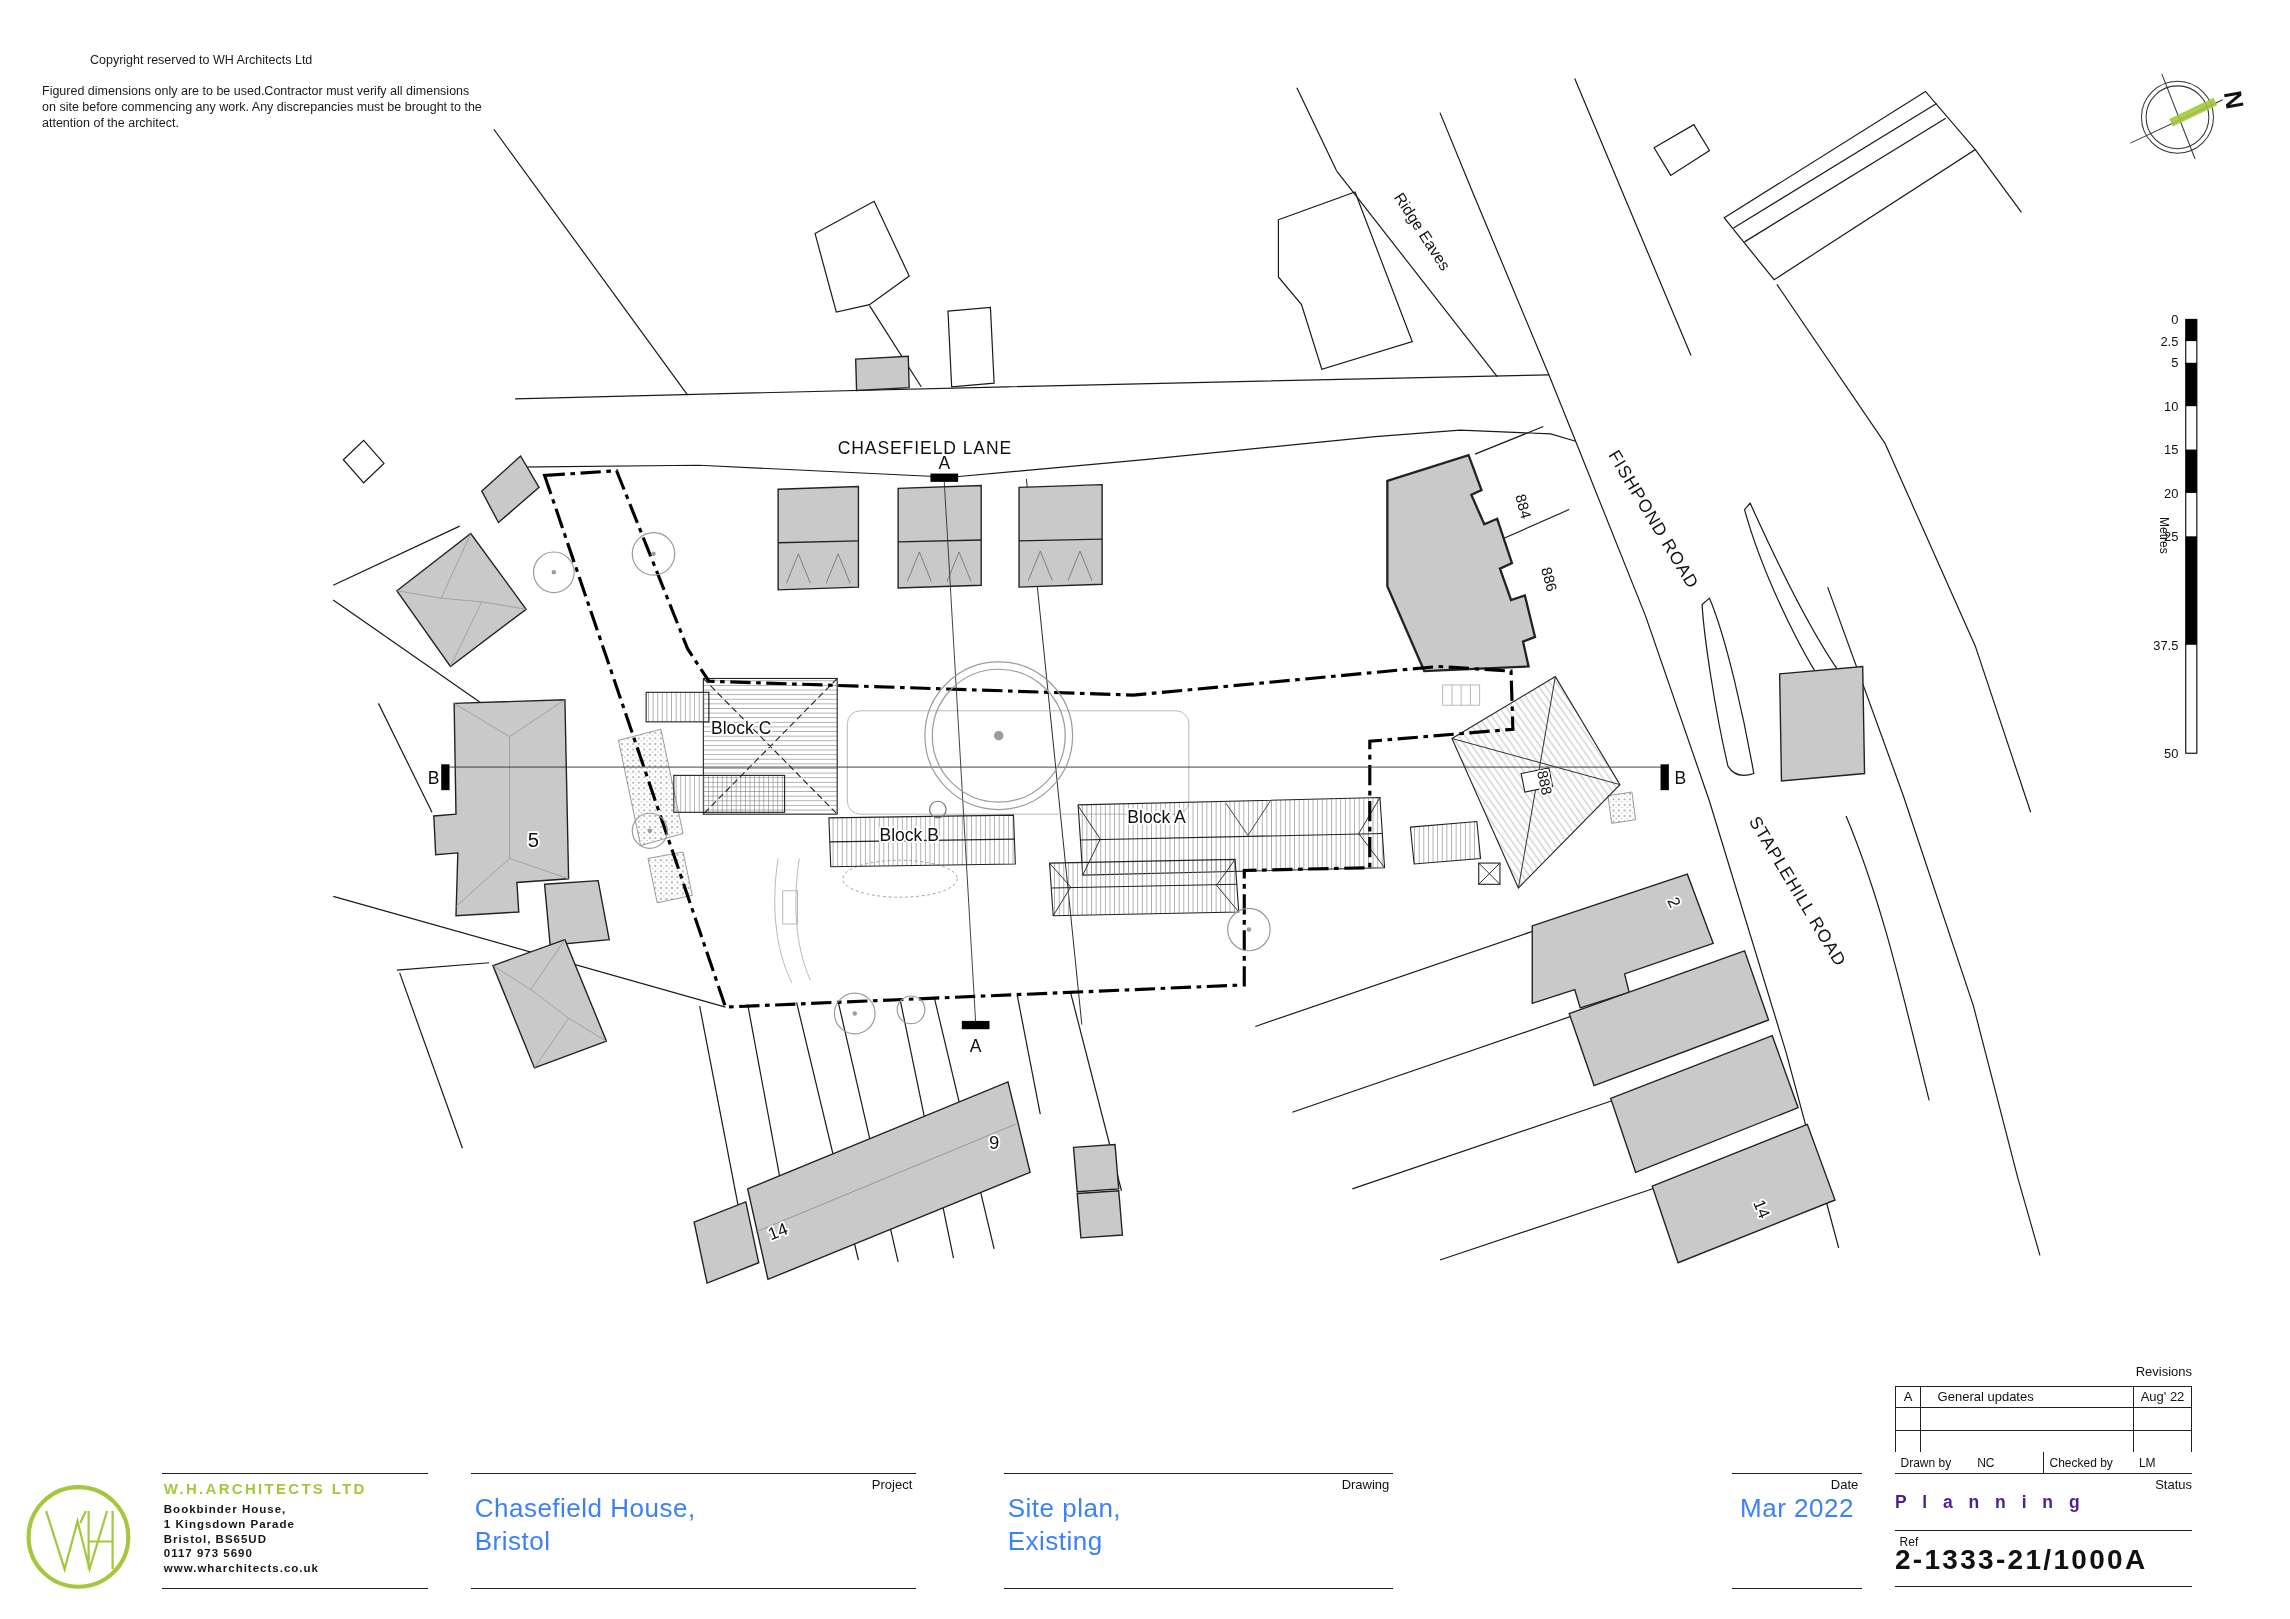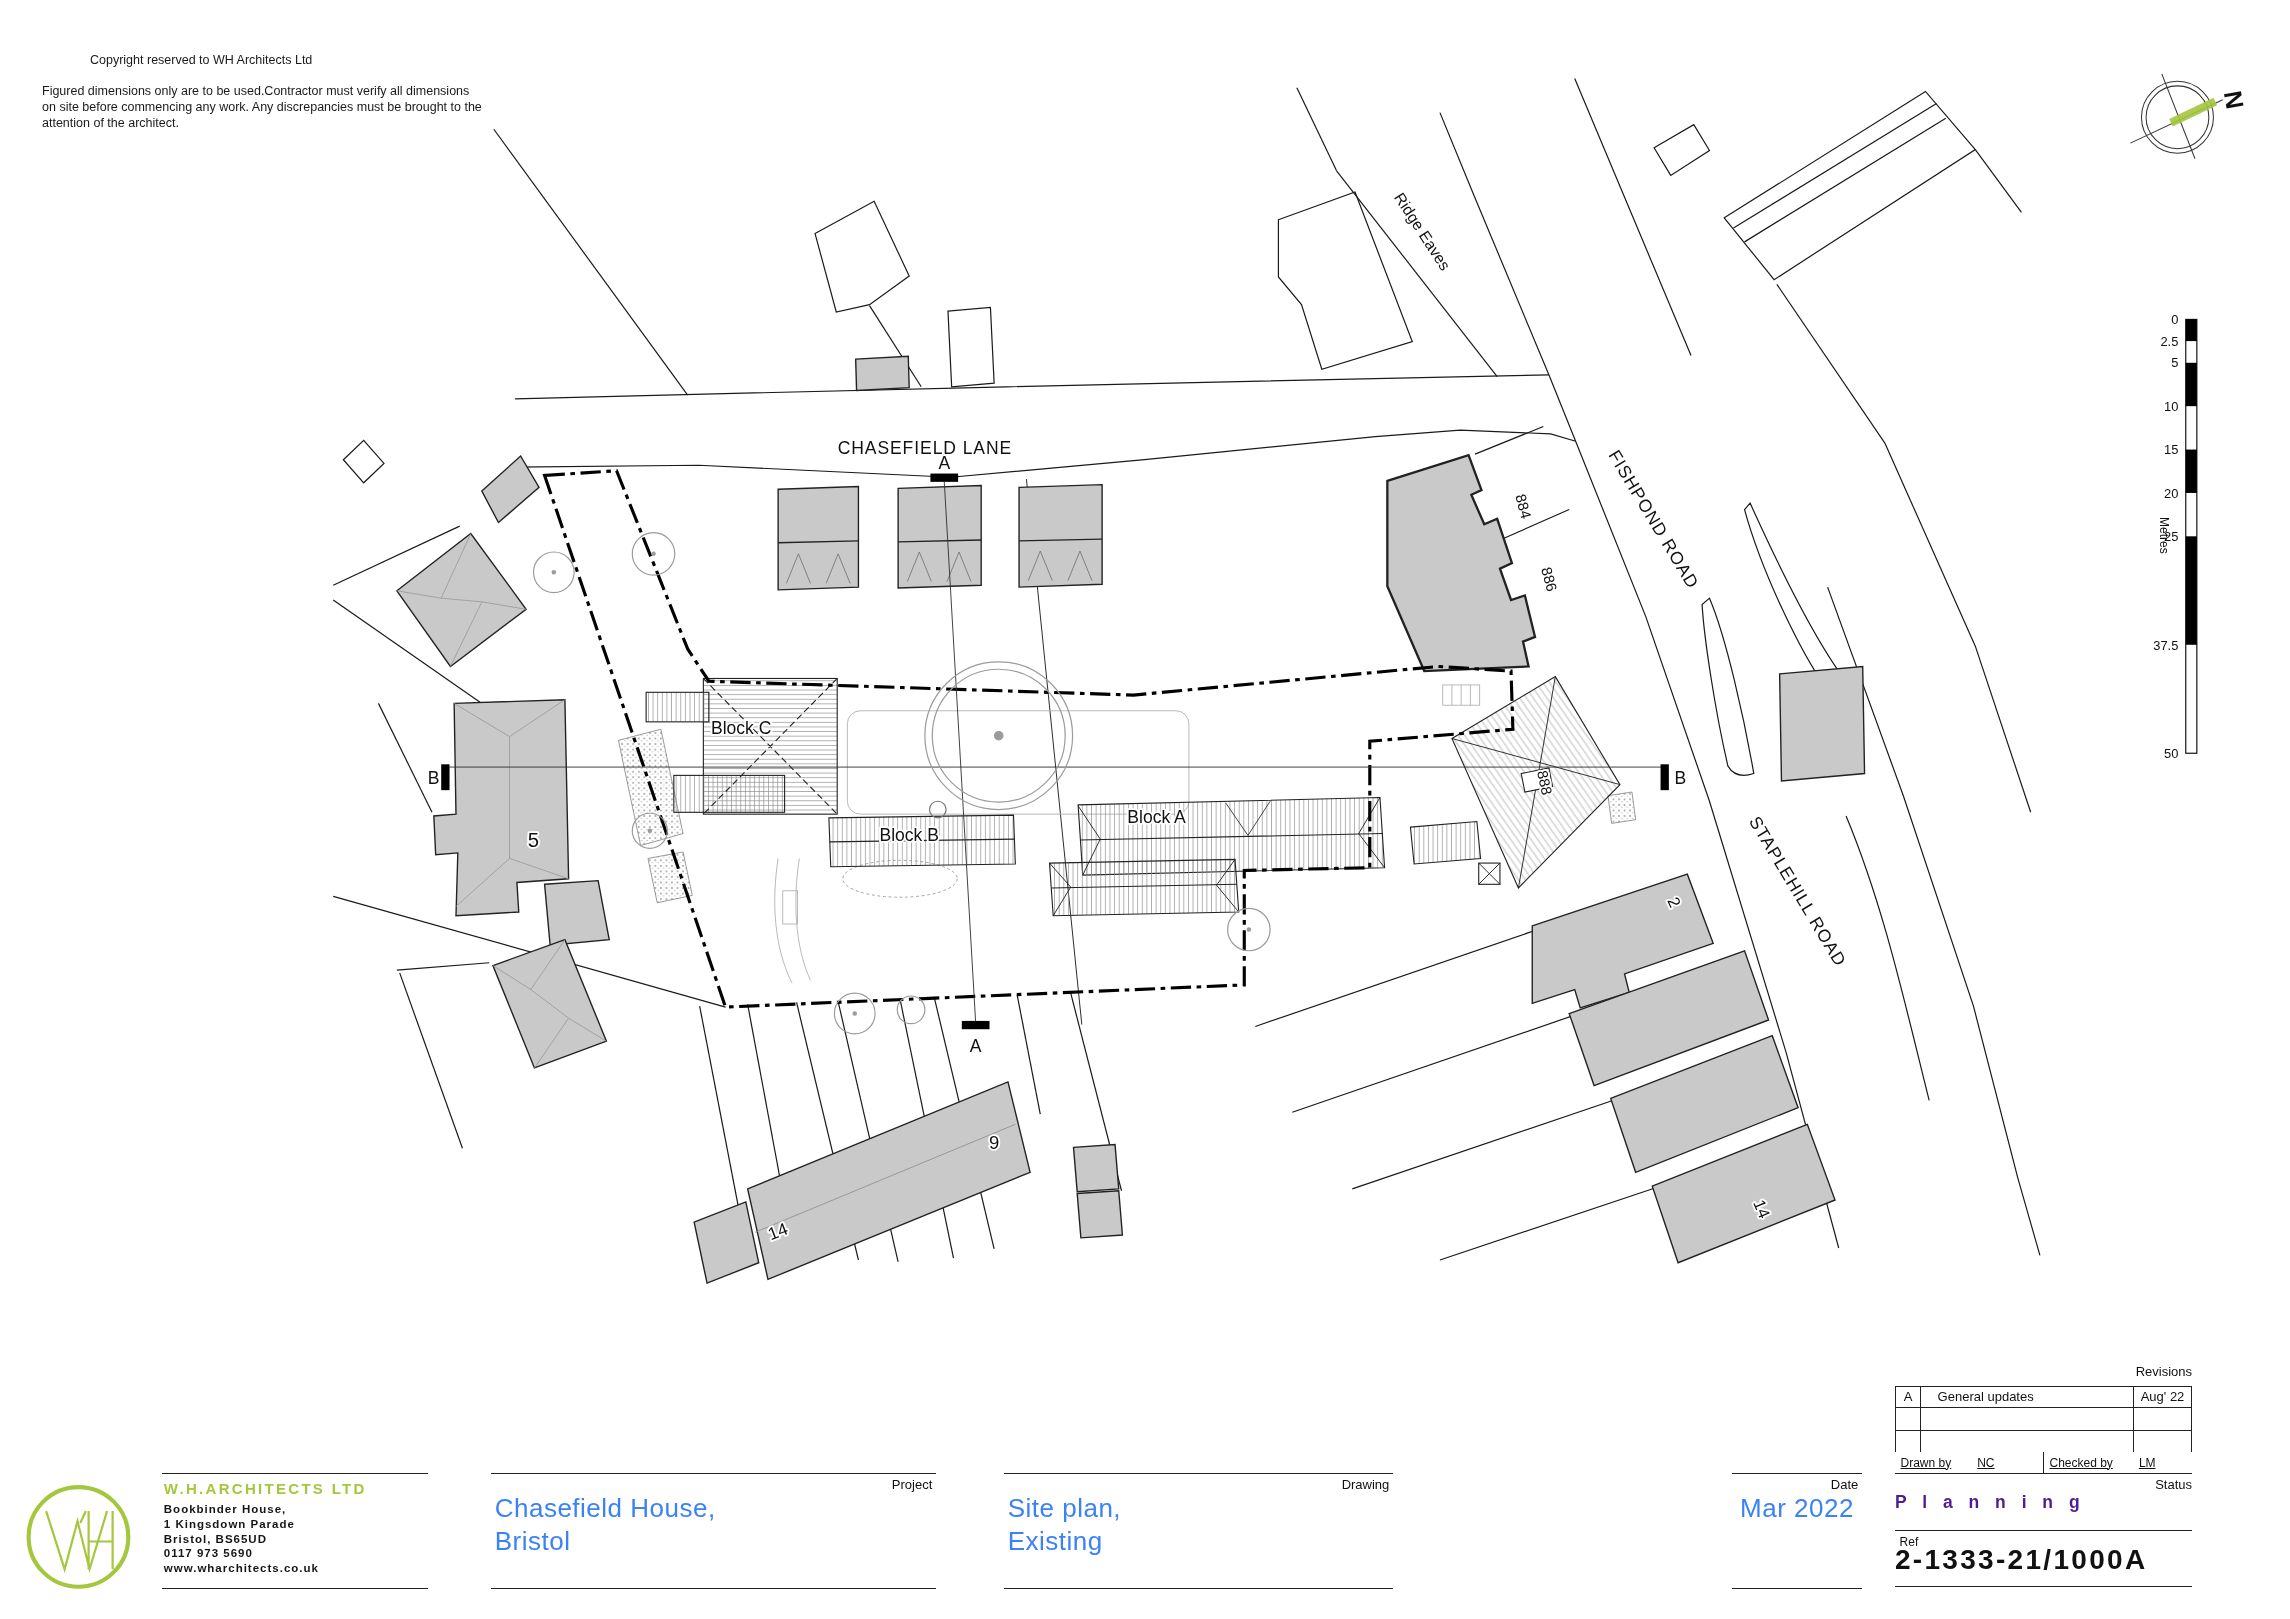--- a/index.html
+++ b/index.html
@@ -9,33 +9,33 @@
   .notes{position:absolute;left:42px;top:52px;width:441px;font-size:12.5px;line-height:16px;color:#1a1a1a;}
   .notes .cr{margin-bottom:14.8px;margin-left:48px;}
   
   .tb{position:absolute;box-sizing:border-box;}
   .rule{border-top:1.4px solid #222;border-bottom:1.4px solid #222;}
   .tb-label{font-size:13px;text-align:right;color:#111;padding-top:2.8px;}
   .tb-big{font-size:26px;letter-spacing:0.5px;line-height:33px;color:#3b82f6;}
   .tb-arch{left:162px;top:1473px;width:266px;height:116px;padding:5.5px 1.8px 0 1.8px;}
   .arch-name{color:#a4c73e;font-weight:bold;font-size:15px;letter-spacing:2.3px;margin-bottom:5.5px;}
   .arch-addr{font-size:11.5px;letter-spacing:1px;line-height:14.8px;color:#161616;font-weight:bold;}
-  .tb-project{left:491px;top:1473px;width:445px;height:116px;padding:0 3.7px;}
+  .tb-project{left:471px;top:1473px;width:445px;height:116px;padding:0 3.7px;}
   .tb-drawing{left:1004px;top:1473px;width:389px;height:116px;padding:0 3.7px;}
   .tb-scale{left:1549px;top:1473px;width:162px;height:116px;padding:0 5.5px;}
   .tb-date{left:1732px;top:1473px;width:130px;height:116px;padding:0 3.7px;}
   .tb-date .tb-big{text-align:center;}
   
   .rev-label{left:1895px;top:1364px;width:297px;font-size:13px;text-align:right;}
   .rev-table{left:1895px;top:1386px;width:297px;border:1.4px solid #222;border-bottom:none;box-sizing:border-box;}
   .rev-row{display:flex;border-bottom:1.4px solid #222;font-size:13px;}
   .rev-row .c1{width:24px;text-align:center;border-right:1.4px solid #222;padding:1.8px 0;}
   .rev-row .c2{flex:1;padding:1.8px 0 1.8px 16.6px;border-right:1.4px solid #222;}
   .rev-row .c3{width:57px;text-align:center;padding:1.8px 0;}
-  .drawn-row{left:1895px;top:1452px;width:297px;height:22px;border-bottom:1.4px solid #222;box-sizing:border-box;display:flex;align-items:center;text-decoration:underline;}
+  .drawn-row{left:1895px;top:1452px;width:297px;height:22px;border-bottom:1.4px solid #222;box-sizing:border-box;display:flex;align-items:center;}
   .drawn-row .half1{width:148px;display:flex;align-items:baseline;border-right:1.4px solid #222;height:100%;align-items:center;}
   .drawn-row .half2{flex:1;display:flex;align-items:center;height:100%;}
   .drawn-row .lbl{font-size:12px;padding-left:5.5px;}
   .drawn-row .val{font-size:12px;margin-left:26px;}
   .status-label{left:1895px;top:1477px;width:297px;font-size:13px;text-align:right;}
   .status-val{left:1895px;top:1492px;width:297px;text-align:left;color:#4c1d95;font-weight:bold;
               font-size:17.5px;letter-spacing:5.5px;}
   .ref-box{left:1895px;top:1530px;width:297px;height:57px;border-top:1.4px solid #222;border-bottom:1.4px solid #222;}
   .ref-lbl{position:absolute;left:4.6px;top:3.7px;font-size:12px;}
   .ref-val{position:absolute;left:0;right:0;top:13px;text-align:left;font-size:28px;font-weight:bold;letter-spacing:2.3px;}

